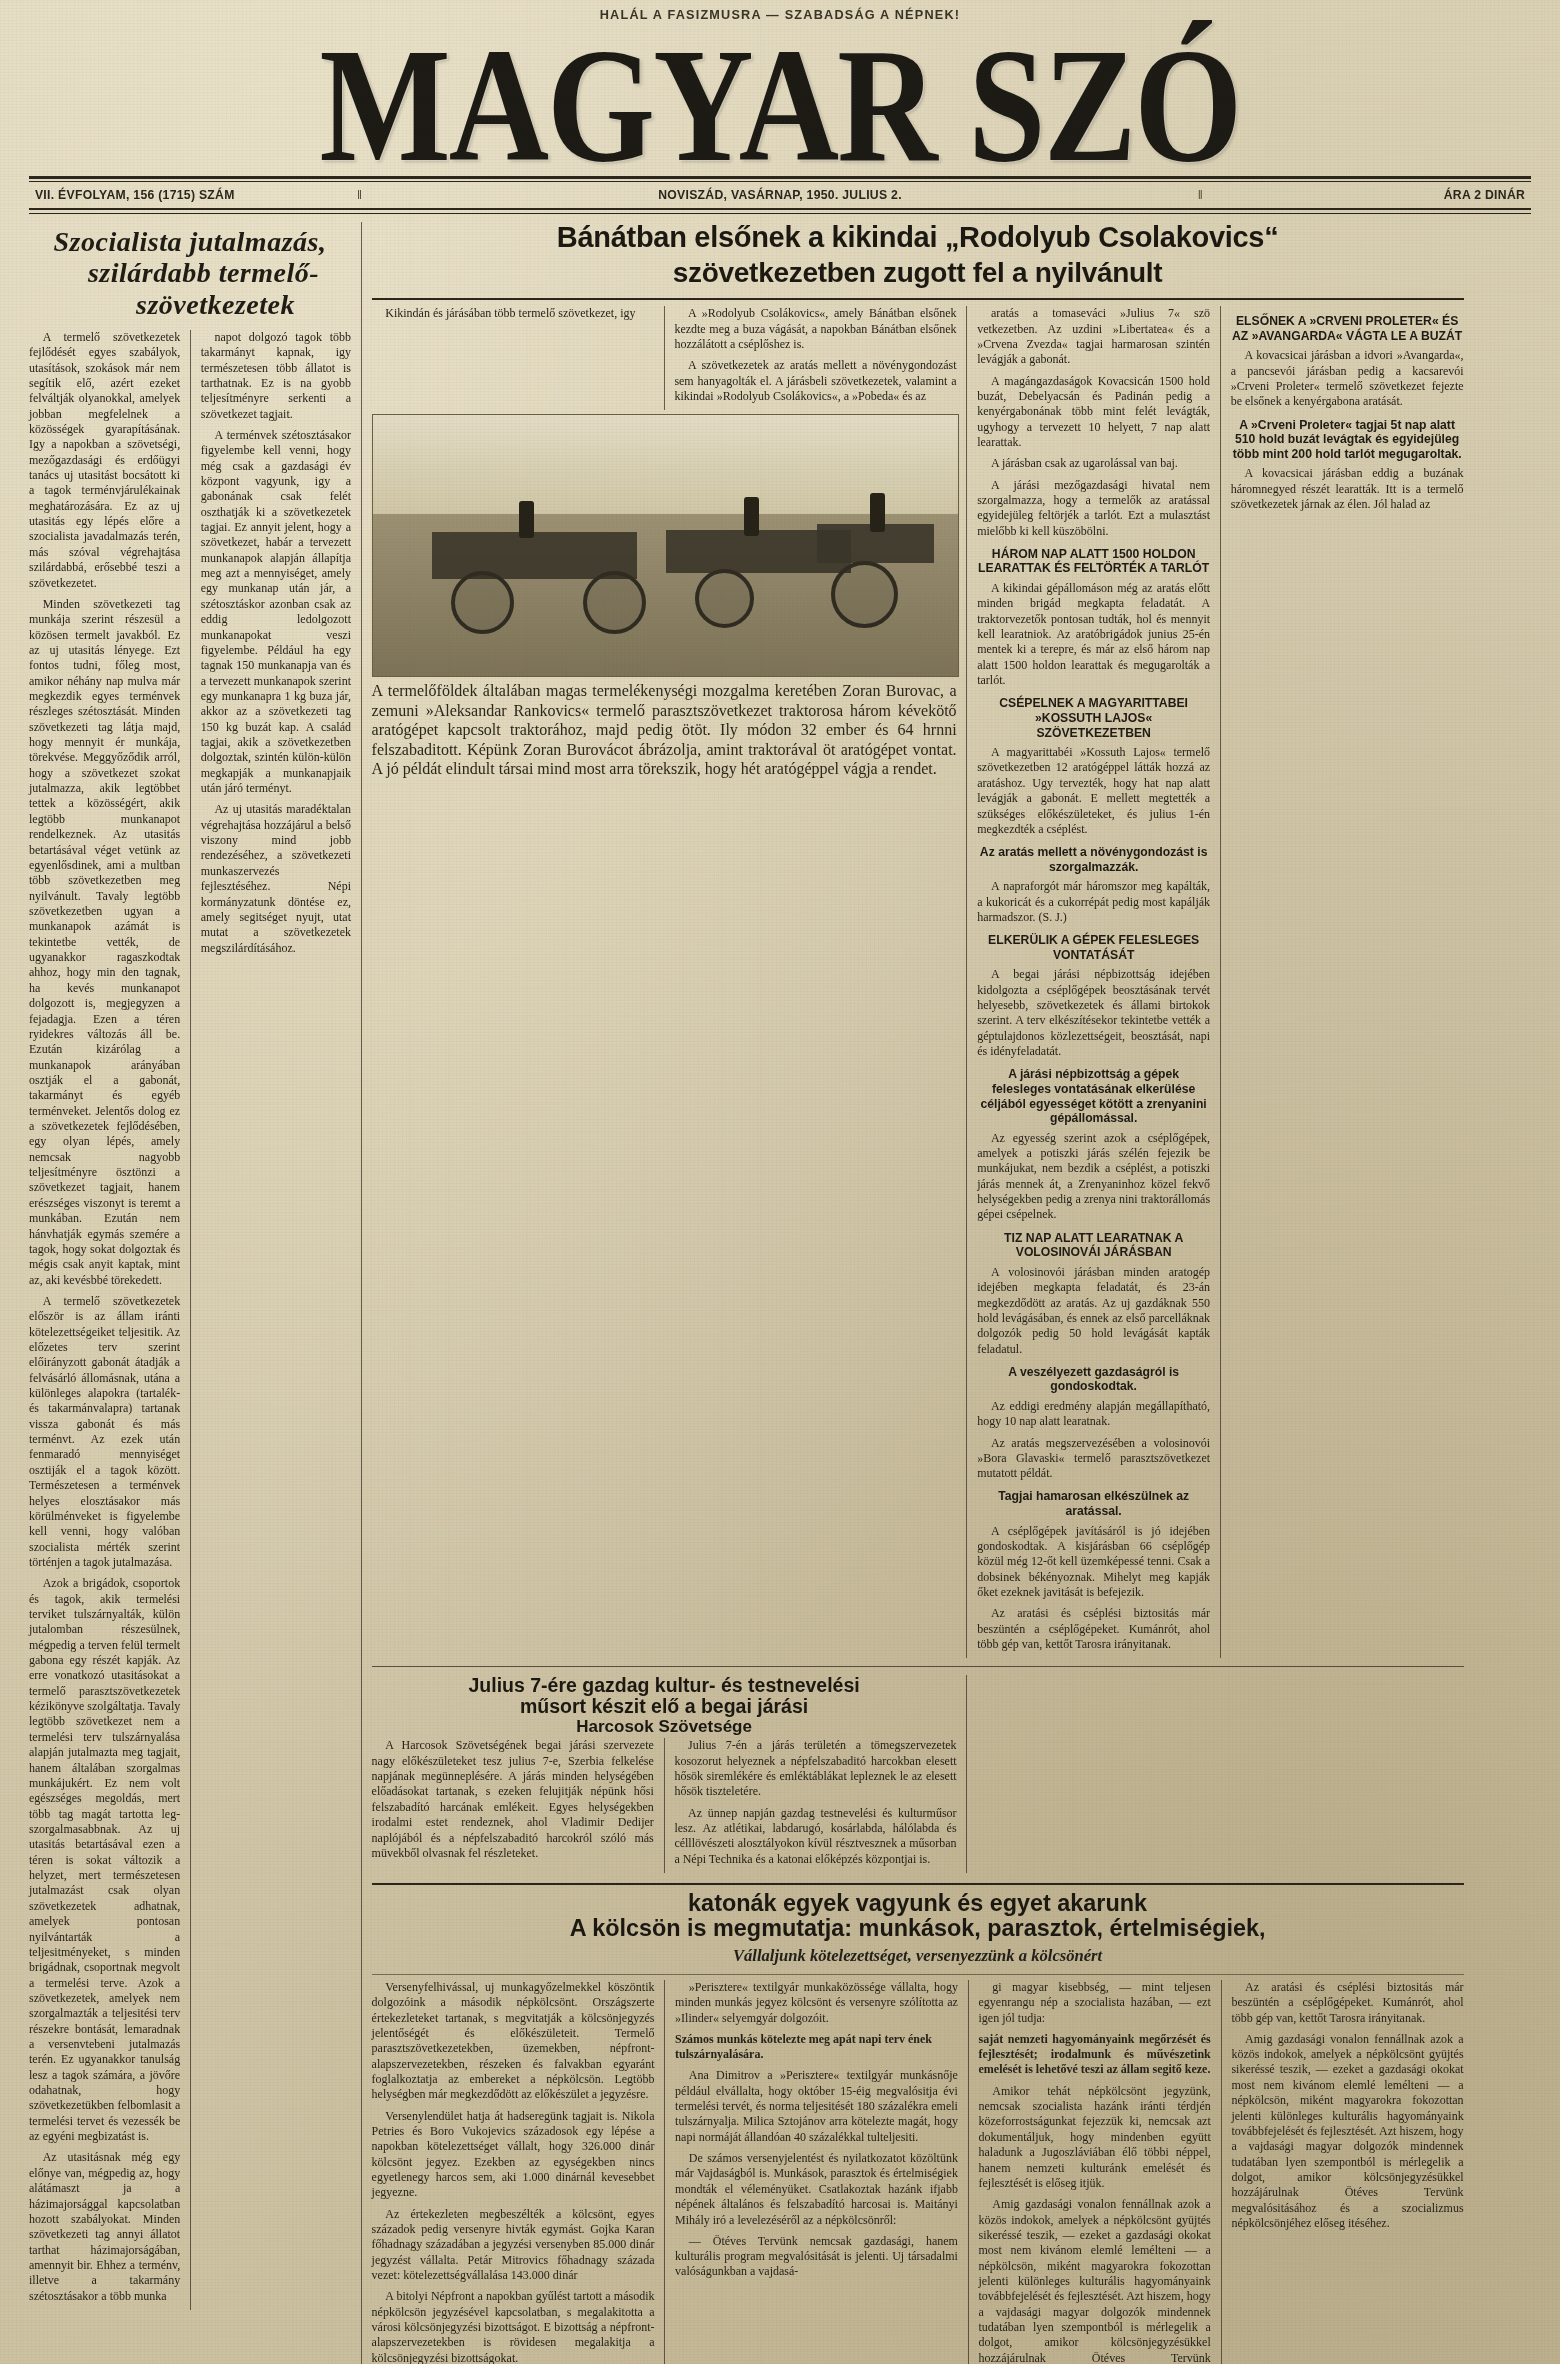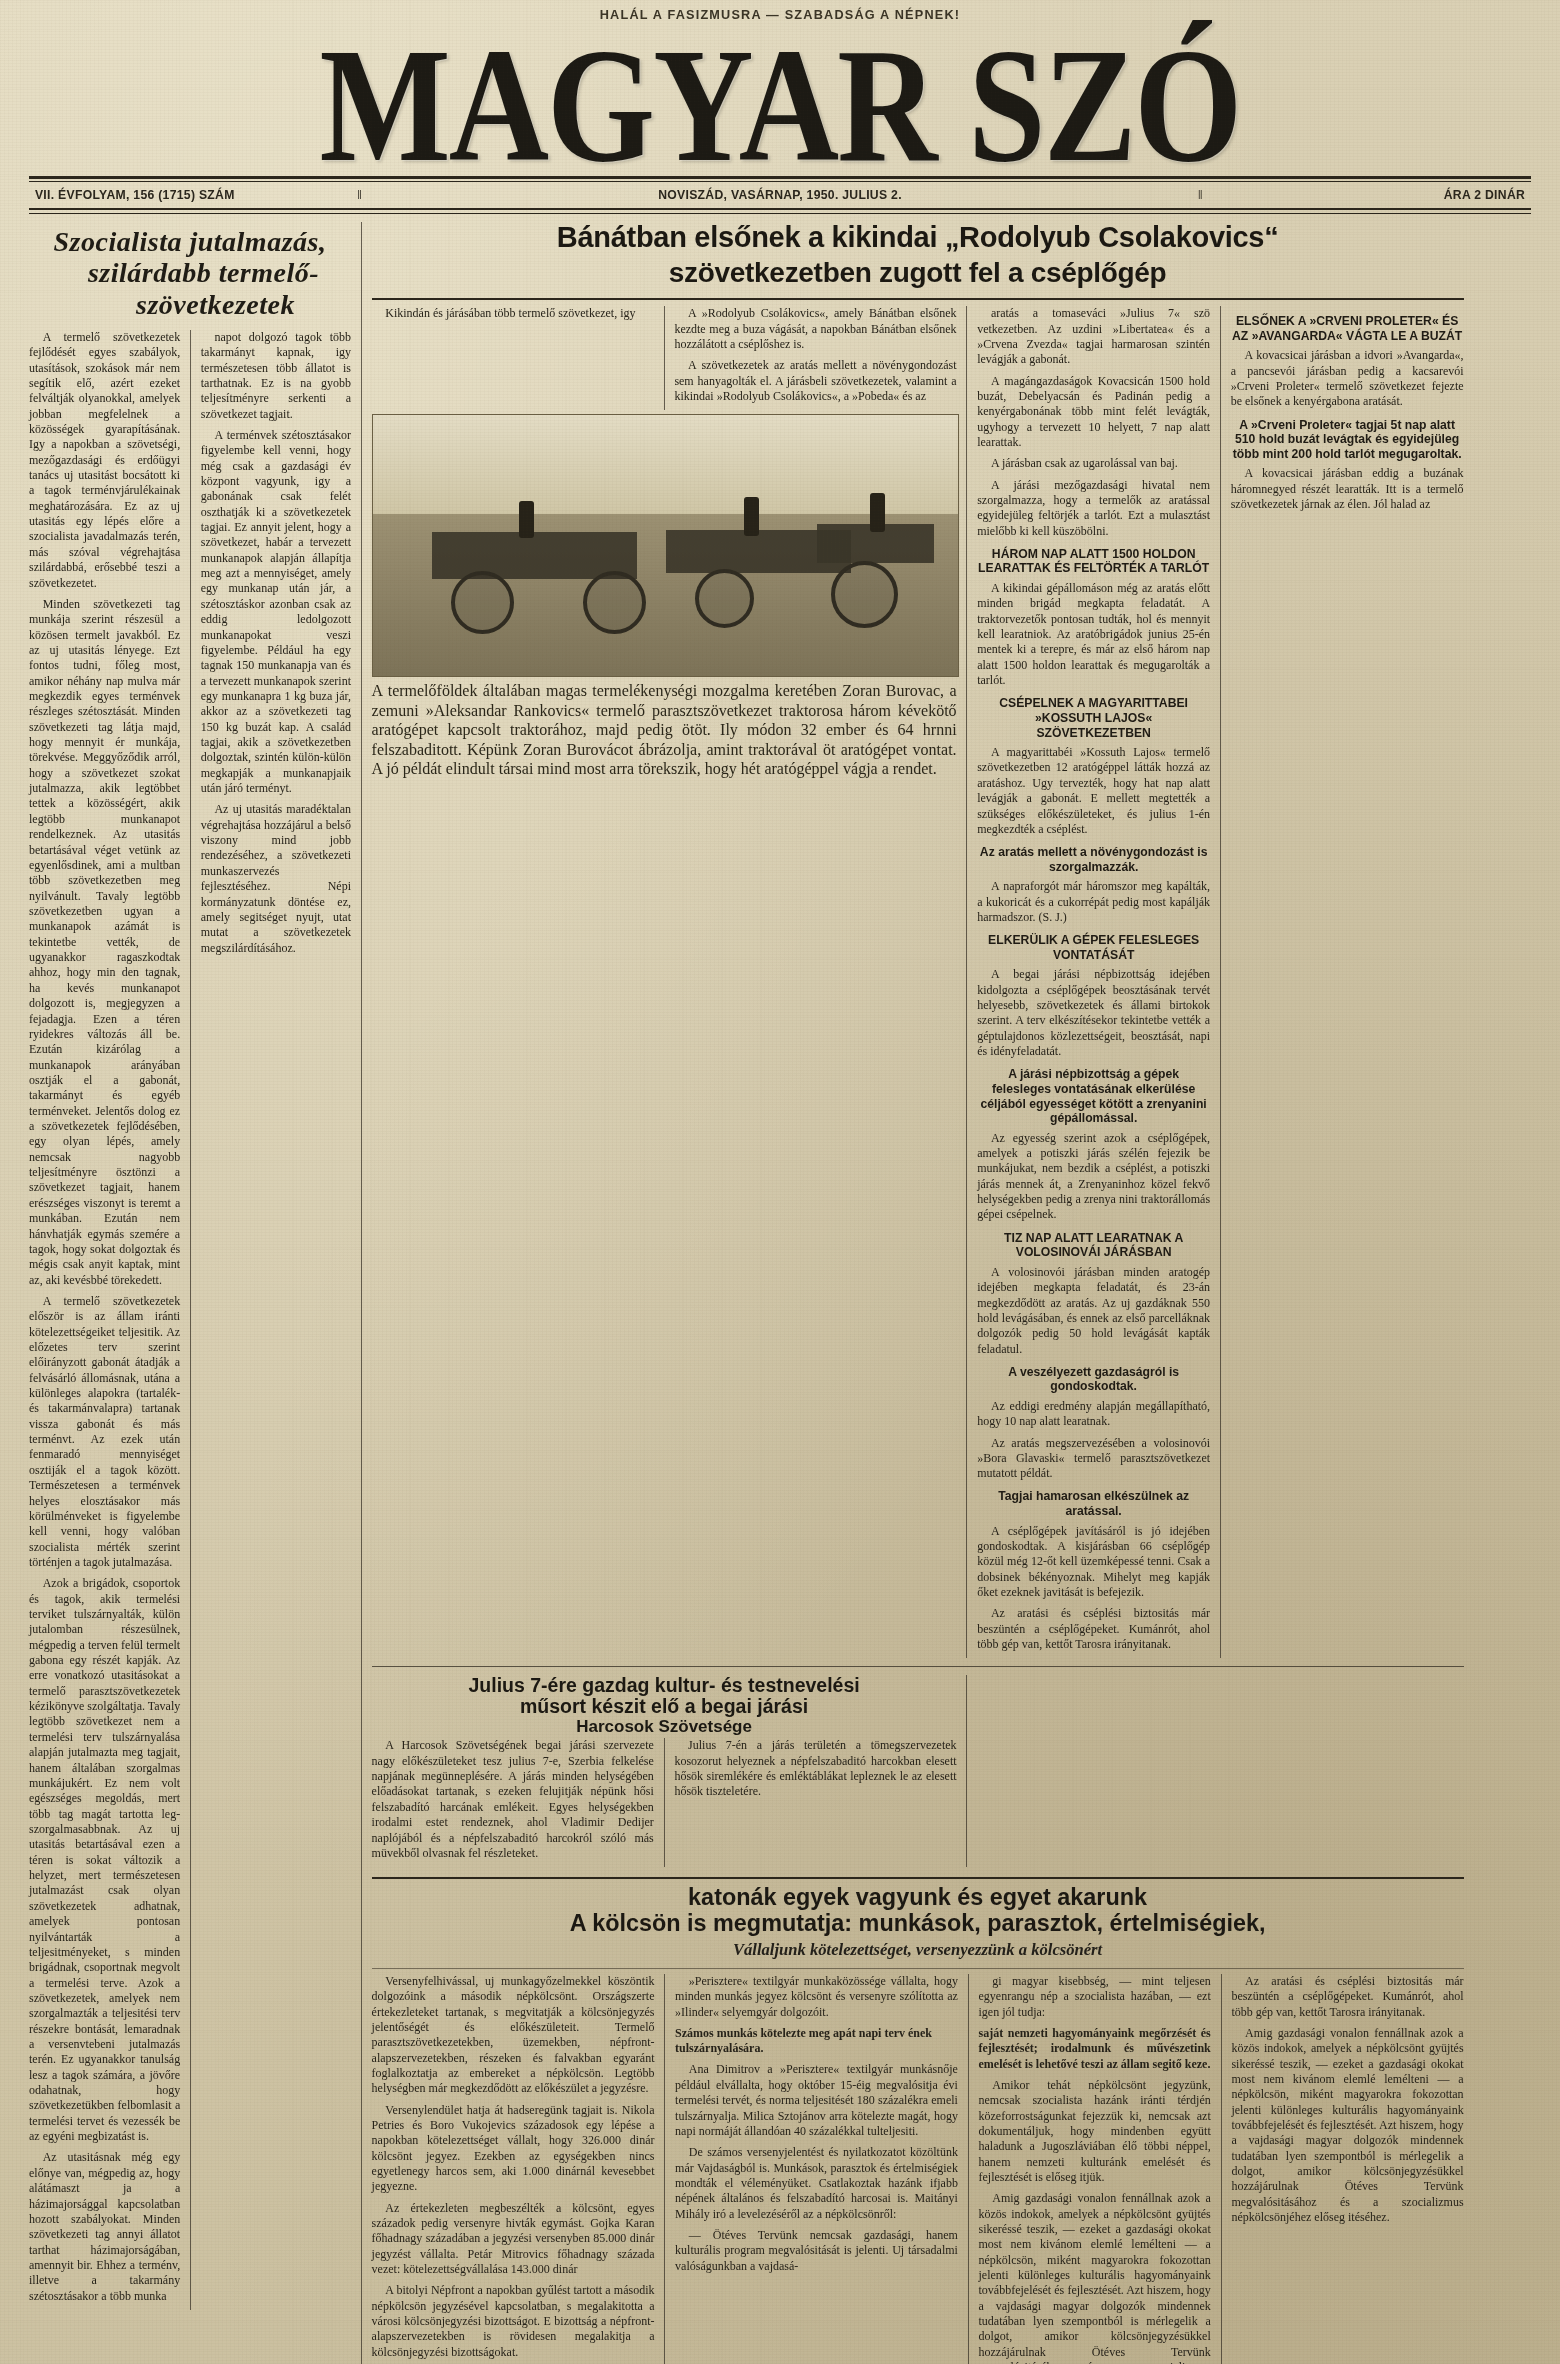--- a/index.html
+++ b/index.html
@@ -197,21 +197,21 @@
             <p>Az uj utasitás maradéktalan végrehajtása hozzájárul a belső viszony mind jobb rendezéséhez, a szövetkezeti munkaszervezés fejlesztéséhez. Népi kormányzatunk döntése ez, amely segitséget nyujt, utat mutat a szövetkezetek megszilárdításához.</p>
           </div>
         </div>
       </div>
 
       <div class="vline"></div>
 
       <div class="col c2">
 
         <div class="bigline bh1">Bánátban elsőnek a kikindai „Rodolyub Csolakovics“</div>
-        <div class="bigline bh2">szövetkezetben zugott fel a cséplőgép</div>
+        <div class="bigline bh2">szövetkezetben zugott fel a nyilvánult</div>
         <div class="hr2"></div>
 
         <div class="subcols">
 
           <div class="sc" style="width:585px">
             <div class="subcols">
               <div class="sc body" style="width:285px">
                 <p>Kikindán és járásában több termelő szövetkezet, igy</p>
               </div>
               <div class="vline"></div>
@@ -282,20 +282,21 @@
             <div class="bigline" style="font-size:19.5px">Julius 7-ére gazdag kultur- és testnevelési</div>
             <div class="bigline" style="font-size:19.5px">műsort készit elő a begai járási</div>
             <div class="bigline" style="font-size:17px;margin-bottom:2px">Harcosok Szövetsége</div>
             <div class="subcols">
               <div class="sc body" style="width:285px">
                 <p>A Harcosok Szövetségének begai járási szervezete nagy előkészületeket tesz julius 7-e, Szerbia felkelése napjának megünneplésére. A járás minden helységében előadásokat tartanak, s ezeken felujitják népünk hősi felszabadító harcának emlékeit. Egyes helységekben irodalmi estet rendeznek, ahol Vladimir Dedijer naplójából és a népfelszabaditó harcokról szóló más müvekből olvasnak fel részleteket.</p>
               </div>
               <div class="vline"></div>
               <div class="sc body" style="width:285px">
                 <p>Julius 7-én a járás területén a tömegszervezetek kosozorut helyeznek a népfelszabaditó harcokban elesett hősök siremlékére és emléktáblákat lepleznek le az elesett hősök tiszteletére.</p>
+                <p>Az ünnep napján gazdag testnevelési és kulturműsor lesz. Az atlétikai, labdarugó, kosárlabda, hálólabda és célllövészeti alosztályokon kívül résztvesznek a műsorban a Népi Technika és a katonai előképzés központjai is.</p>
               </div>
             </div>
           </div>
           <div class="vline"></div>
           <div class="sc" style="width:493px"></div>
         </div>
 
         <div class="hr2"></div>
 
         <div>

